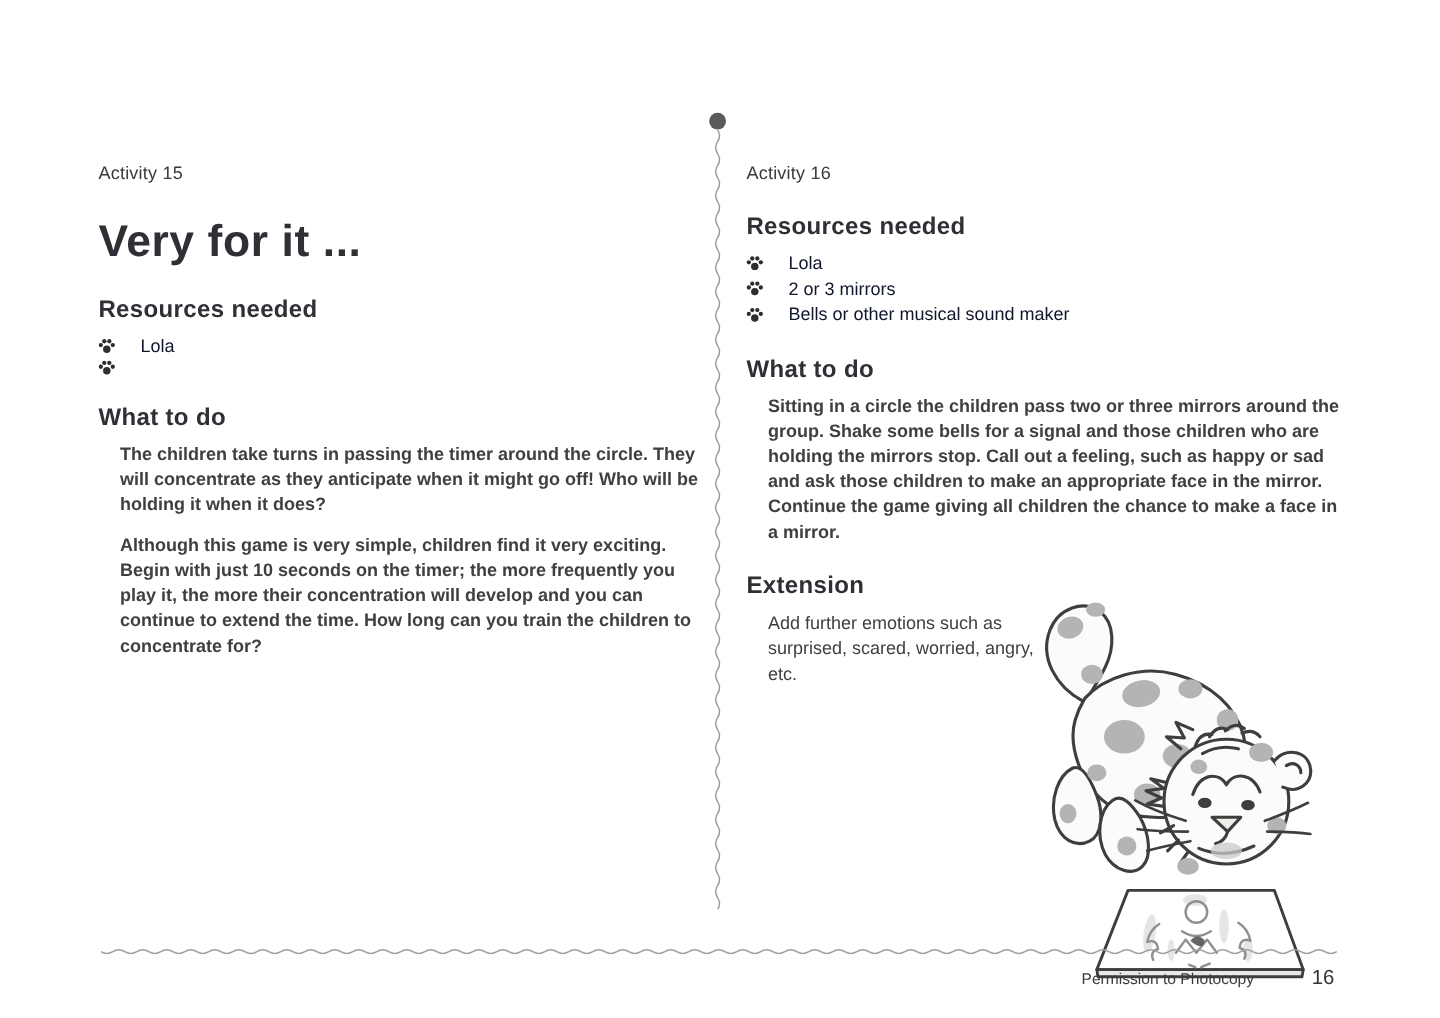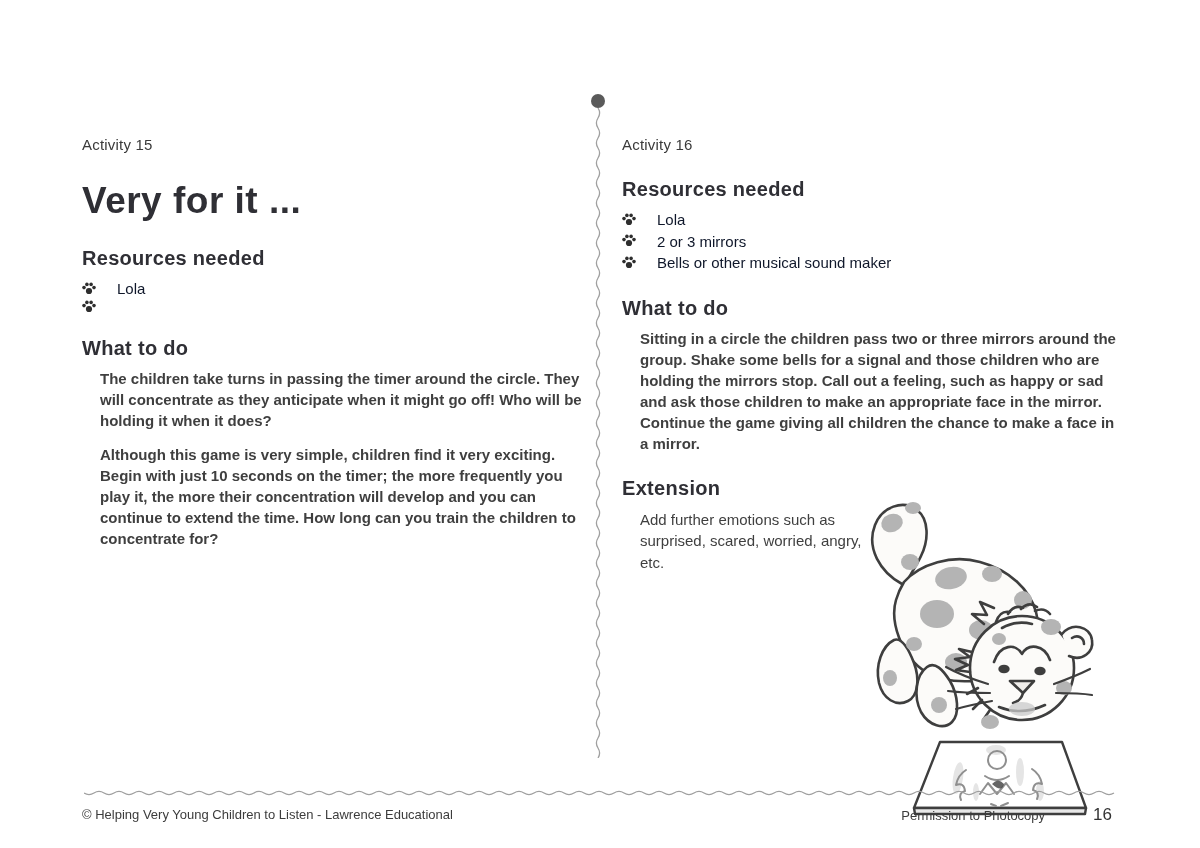--- a/index.html
+++ b/index.html
@@ -214,19 +214,18 @@
         <path d="M182,277 q8,5 10,15 q-8,-3 -9,6 q7,2 4,9"></path>
         <path d="M141,312 l5,2 M151,314 l7,-3"></path>
       </g>
       <path d="M142,292 q6,-7 12,0 q-2,9 -12,0 Z" fill="#4a4a4a" opacity="0.85"></path>
     </svg>
   </section>
 
   <svg class="footer-wave" width="1034" height="10" viewBox="0 0 1034 10">
     <path fill="none" stroke="#a0a0a0" stroke-width="1.3" d="M 0 5 q 5 3.2 10 0 t 10 0 t 10 0 t 10 0 t 10 0 t 10 0 t 10 0 t 10 0 t 10 0 t 10 0 t 10 0 t 10 0 t 10 0 t 10 0 t 10 0 t 10 0 t 10 0 t 10 0 t 10 0 t 10 0 t 10 0 t 10 0 t 10 0 t 10 0 t 10 0 t 10 0 t 10 0 t 10 0 t 10 0 t 10 0 t 10 0 t 10 0 t 10 0 t 10 0 t 10 0 t 10 0 t 10 0 t 10 0 t 10 0 t 10 0 t 10 0 t 10 0 t 10 0 t 10 0 t 10 0 t 10 0 t 10 0 t 10 0 t 10 0 t 10 0 t 10 0 t 10 0 t 10 0 t 10 0 t 10 0 t 10 0 t 10 0 t 10 0 t 10 0 t 10 0 t 10 0 t 10 0 t 10 0 t 10 0 t 10 0 t 10 0 t 10 0 t 10 0 t 10 0 t 10 0 t 10 0 t 10 0 t 10 0 t 10 0 t 10 0 t 10 0 t 10 0 t 10 0 t 10 0 t 10 0 t 10 0 t 10 0 t 10 0 t 10 0 t 10 0 t 10 0 t 10 0 t 10 0 t 10 0 t 10 0 t 10 0 t 10 0 t 10 0 t 10 0 t 10 0 t 10 0 t 10 0 t 10 0 t 10 0 t 10 0 t 10 0 t 10 0 t 10 0"></path>
   </svg>
-  <div class="footer-left">© Helping Very Young Children to Listen - Lawrence Educational</div>
   <div class="footer-right">
     <span class="footer-permission">Permission to Photocopy</span>
     <span class="footer-page-number">16</span>
   </div>
 
 </div>
 
 </body></html>

